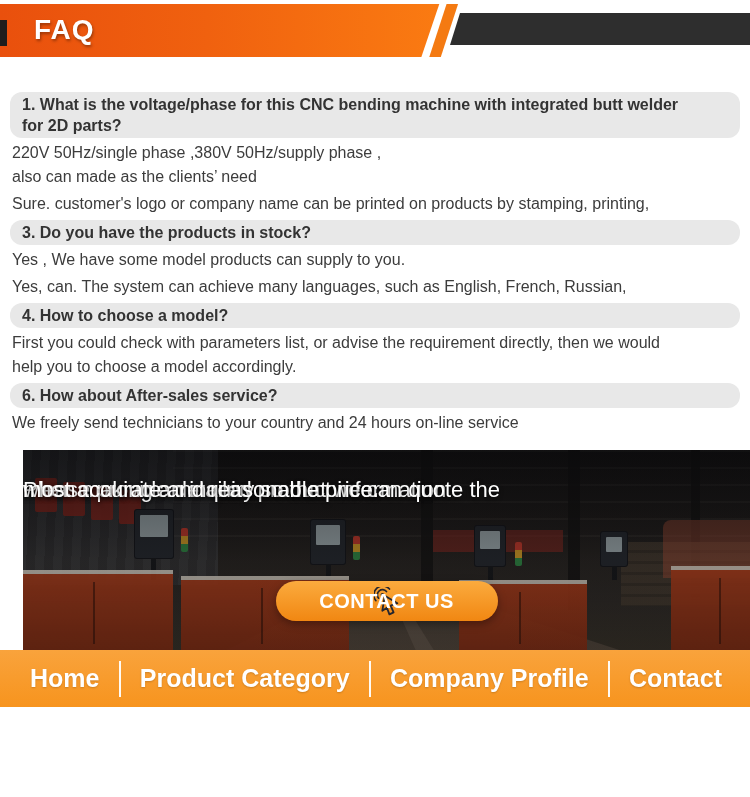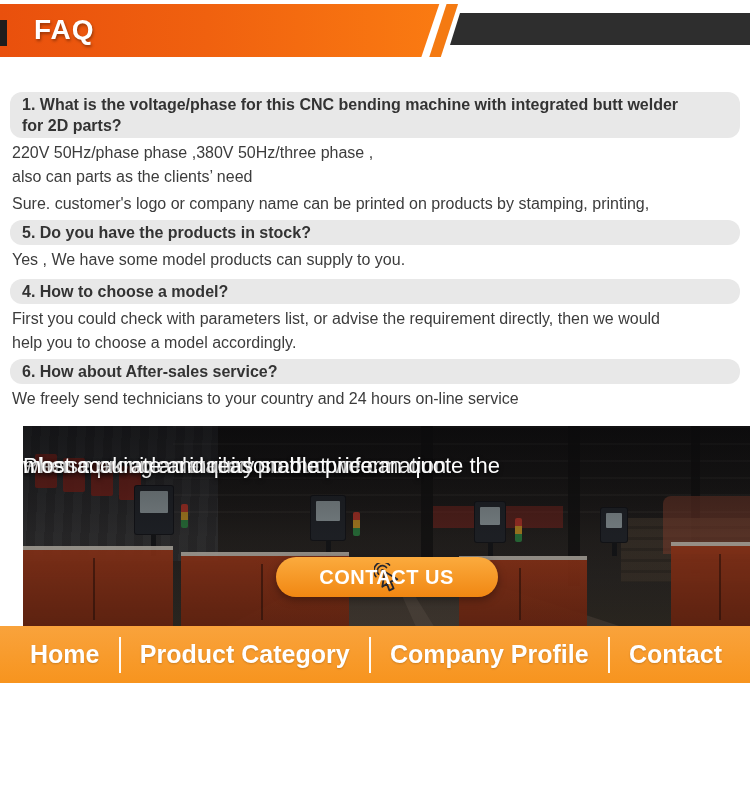--- a/index.html
+++ b/index.html
@@ -98,39 +98,40 @@
     <div class="header-darkbar"></div>
   </div>
 
   <div class="faq">
     <section class="faq-item">
       <div class="faq-q">
         <div>1. What is the voltage/phase for this CNC bending machine with integrated butt welder</div>
         <div>for 2D parts?</div>
       </div>
       <div class="faq-a">
-        <div>220V 50Hz/phase phase ,380V 50Hz/three phase ,</div>
-        <div>also can parts as the clients’ need</div>
+        <div>220V 50Hz/single phase ,380V 50Hz/supply phase ,</div>
+        <div>also can made as the clients’ need</div>
       </div>
     </section>
     <section class="faq-item">
       <div class="faq-a">
         <div>Sure. customer's  logo or company name can be printed on products by stamping, printing,</div>
       </div>
     </section>
     <section class="faq-item">
       <div class="faq-q">
-        <div>5. Do you have the products in stock?</div>
+        <div>3. Do you have the products in stock?</div>
       </div>
       <div class="faq-a">
         <div>Yes , We have some model products can supply to you.</div>
       </div>
     </section>
     <section class="faq-item">
       <div class="faq-a">
+        <div>Yes, can. The system can achieve many languages, such as English, French, Russian,</div>
       </div>
     </section>
     <section class="faq-item">
       <div class="faq-q">
         <div>4. How to choose a model?</div>
       </div>
       <div class="faq-a">
         <div>First you could check with parameters list, or advise the requirement directly, then we would</div>
         <div>help you to choose a model accordingly.</div>
       </div>

